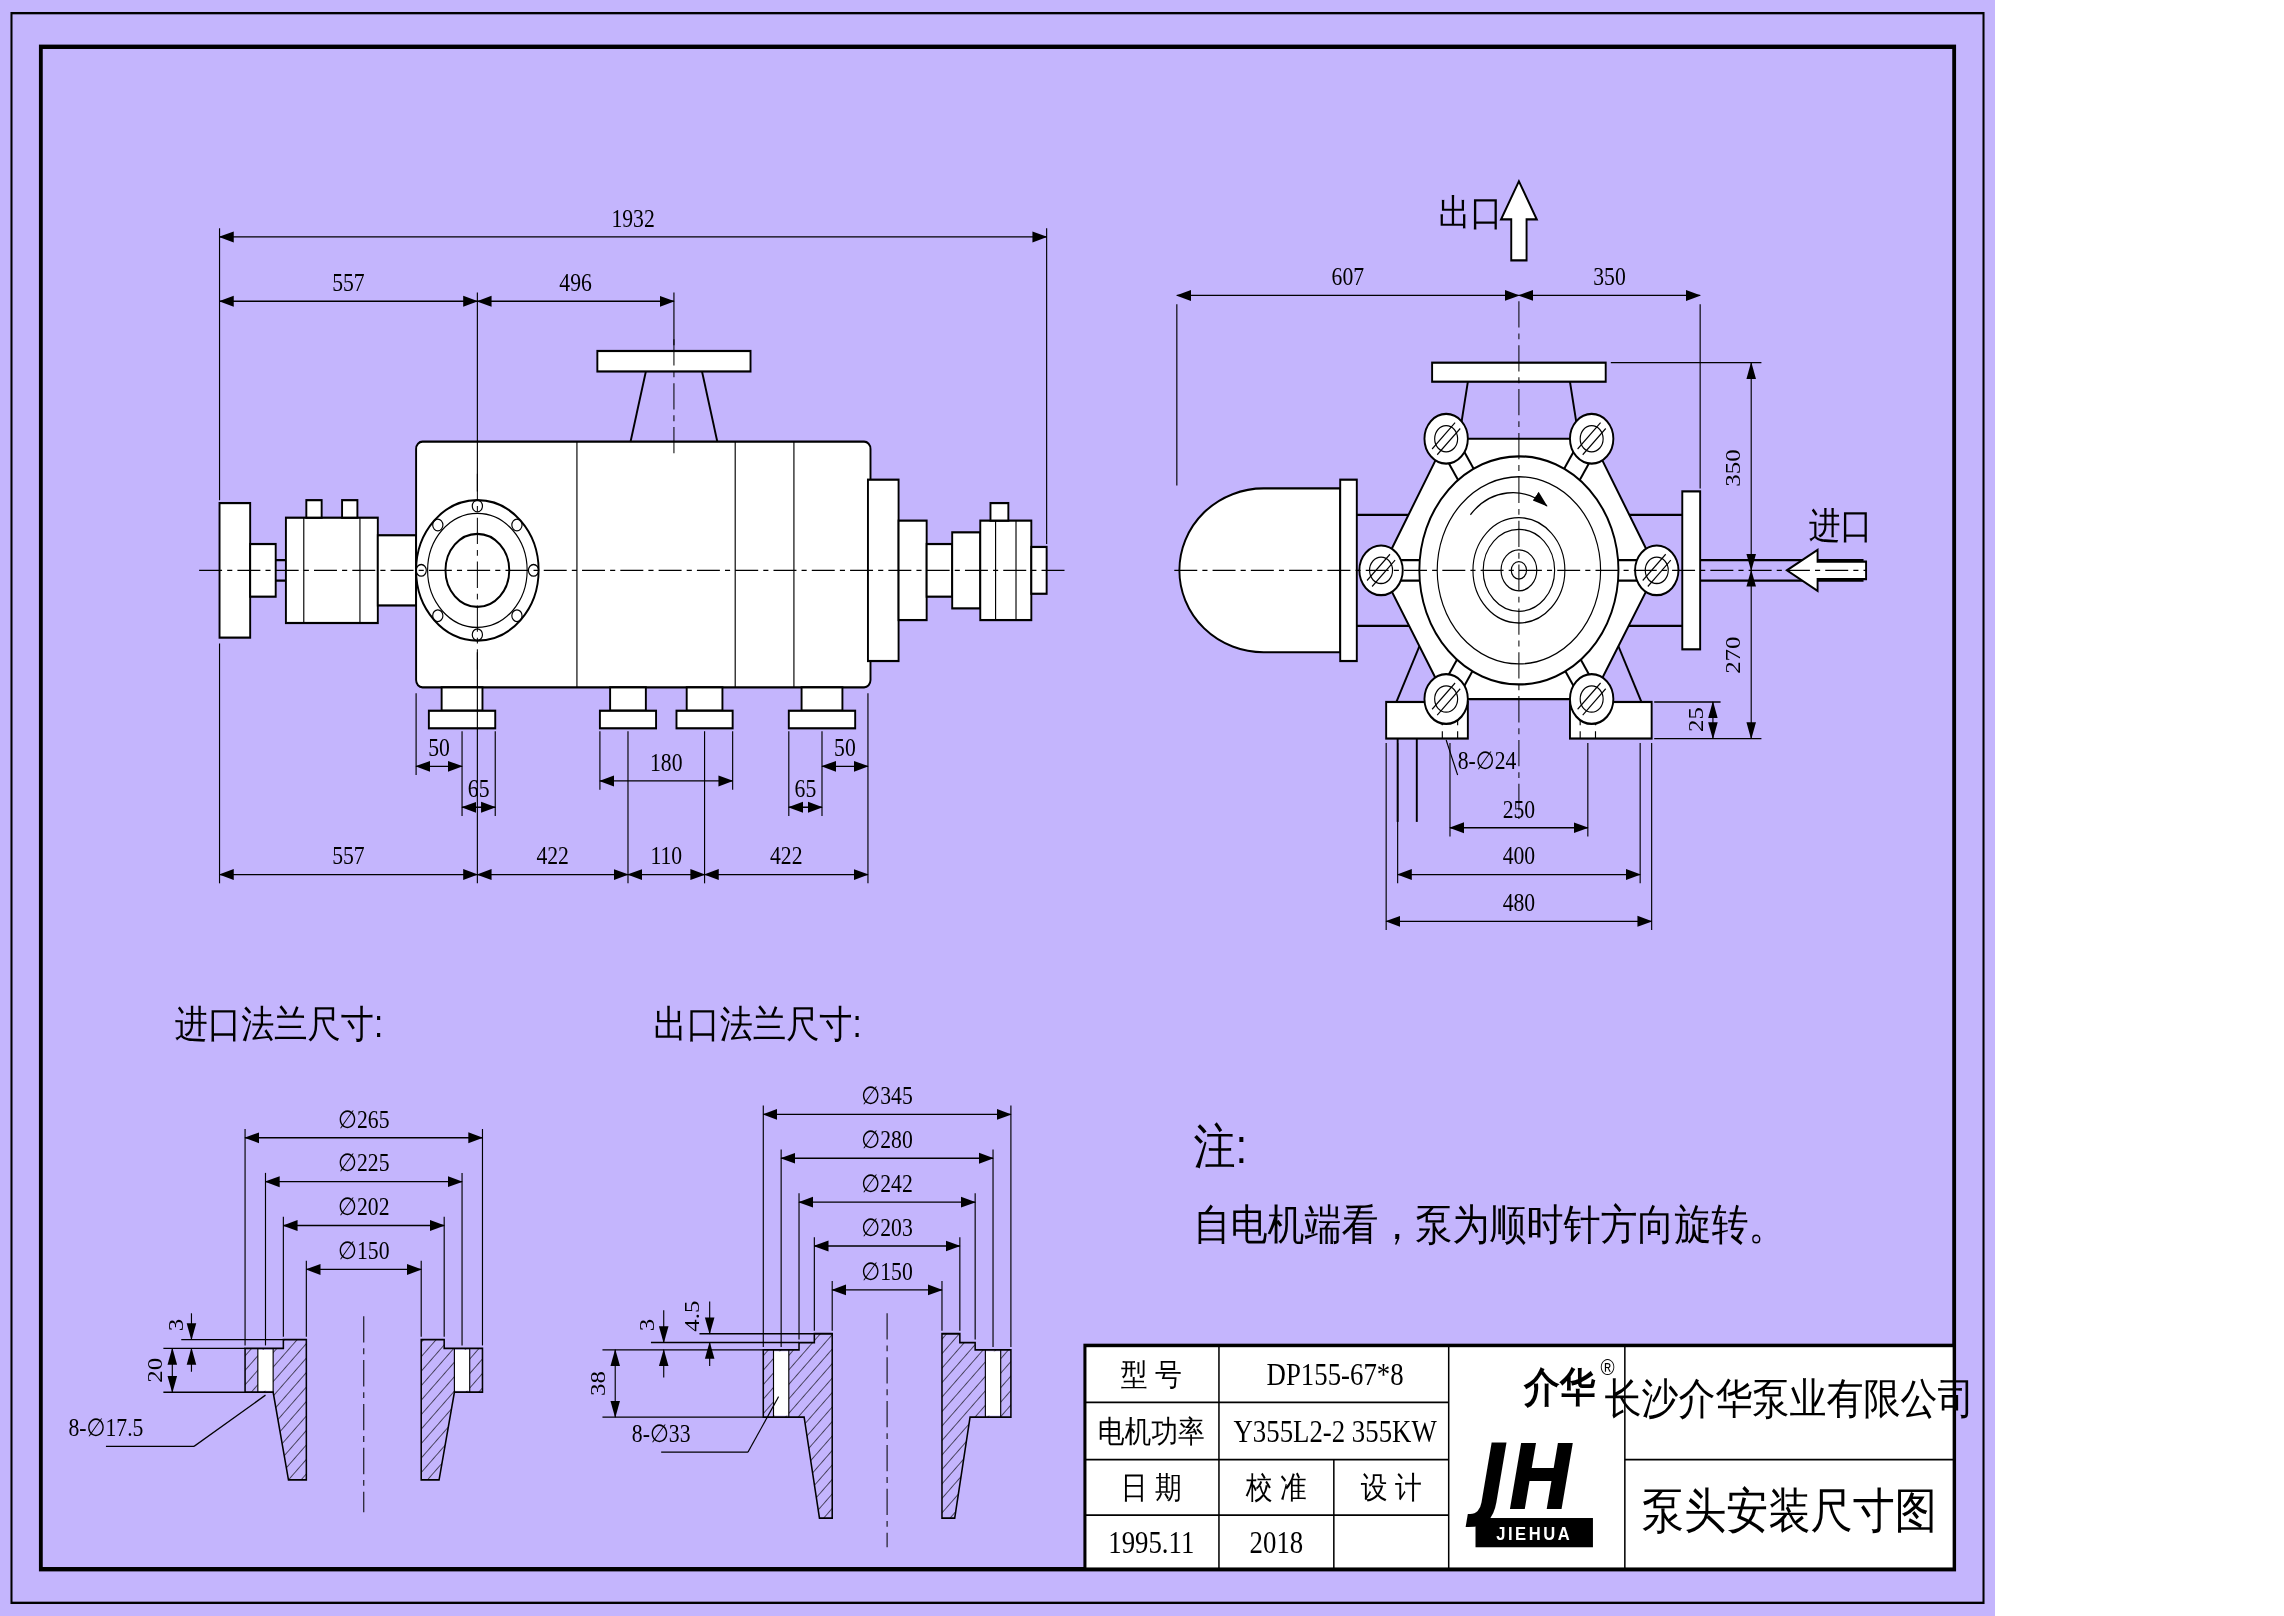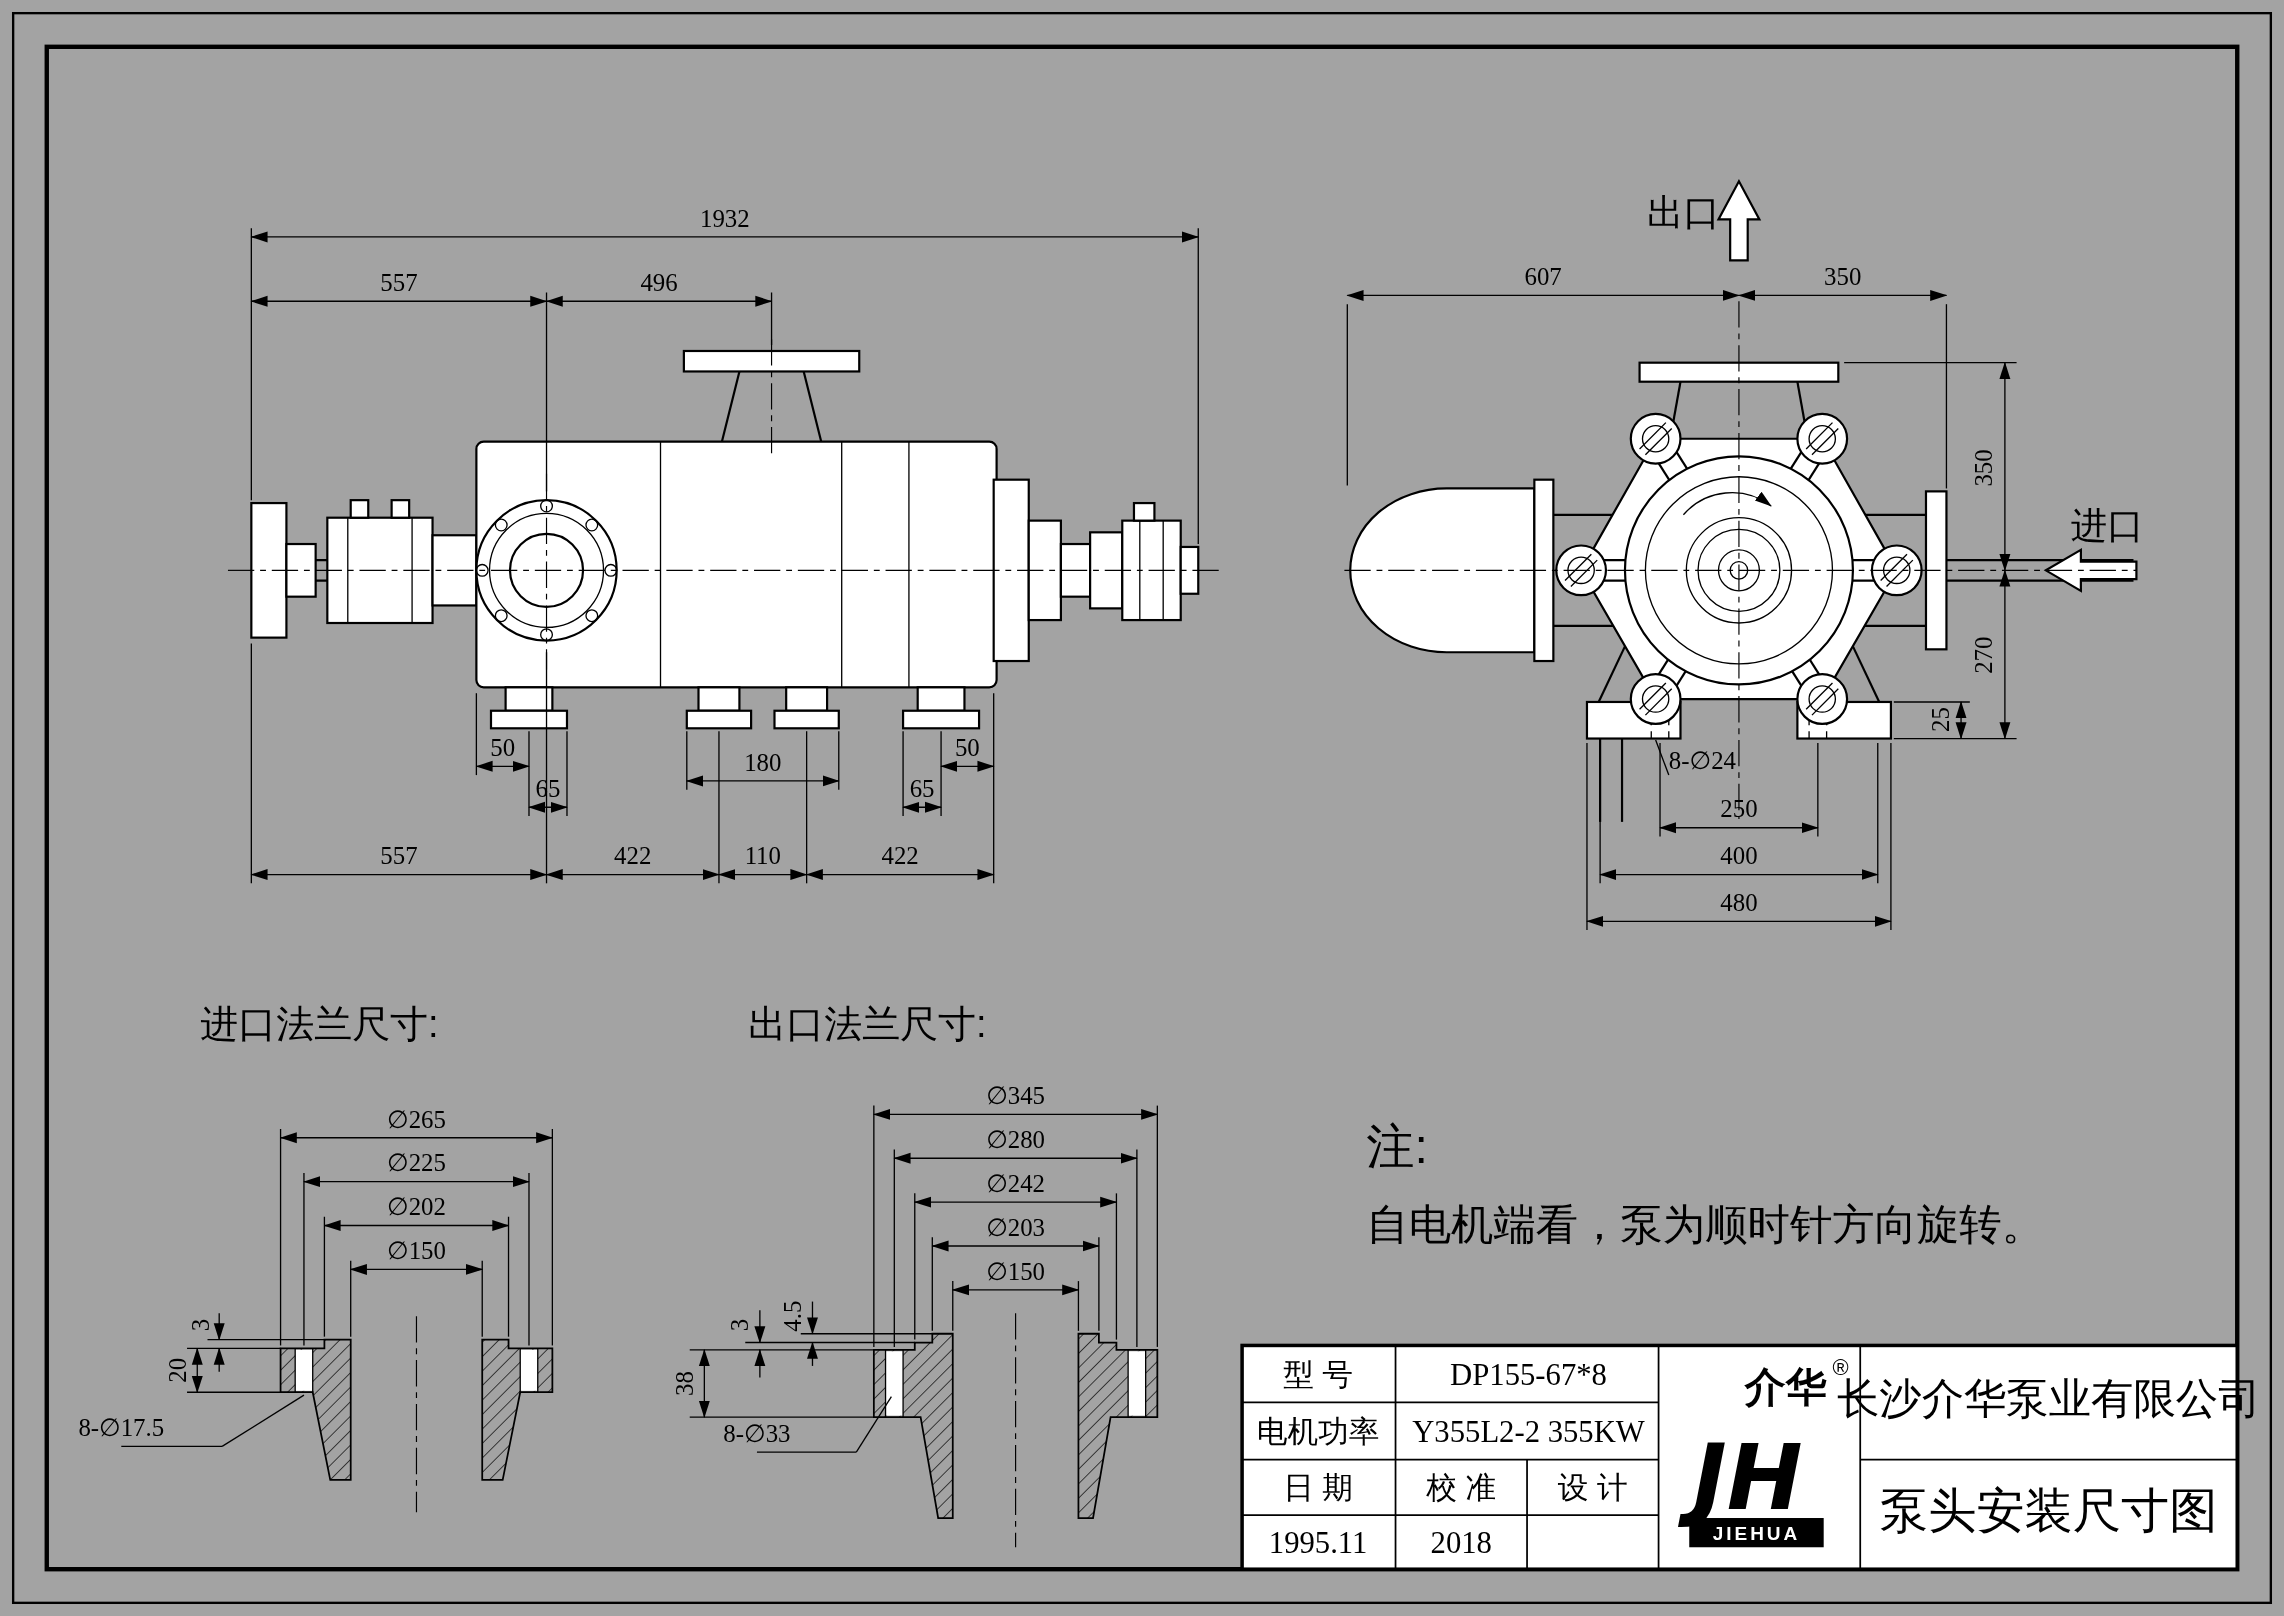--- a/index.html
+++ b/index.html
@@ -1,16 +1,16 @@
 <!DOCTYPE html>
 <html style="font-size:14px"><head>
 <meta charset="utf-8">
 <style>
   html,body{margin:0;padding:0;background:#fff}
-  .sheet{width:2284px;height:1616px;background:#a3a3a3;position:relative}
+  .sheet{width:1995px;height:1616px;background:#c4b5fd;position:relative}
   svg{display:block;width:100%;height:100%}
   text{fill:#000}
   .d{font:17px "Liberation Serif","DejaVu Serif",serif;text-anchor:middle}
   .t{font:26px "Liberation Sans","DejaVu Sans",sans-serif}
   .lab{font:25px "Liberation Sans","DejaVu Sans",sans-serif;text-anchor:middle}
   .note1{font:33px "Liberation Sans","DejaVu Sans",sans-serif}
   .note2{font:29px "Liberation Sans","DejaVu Sans",sans-serif}
   .lbl{font:21px "Liberation Sans","DejaVu Sans",sans-serif;text-anchor:middle}
   .val{font:21px "Liberation Serif","DejaVu Serif",serif;text-anchor:middle}
   .company{font:29px "Liberation Sans","DejaVu Sans",sans-serif;text-anchor:middle}

